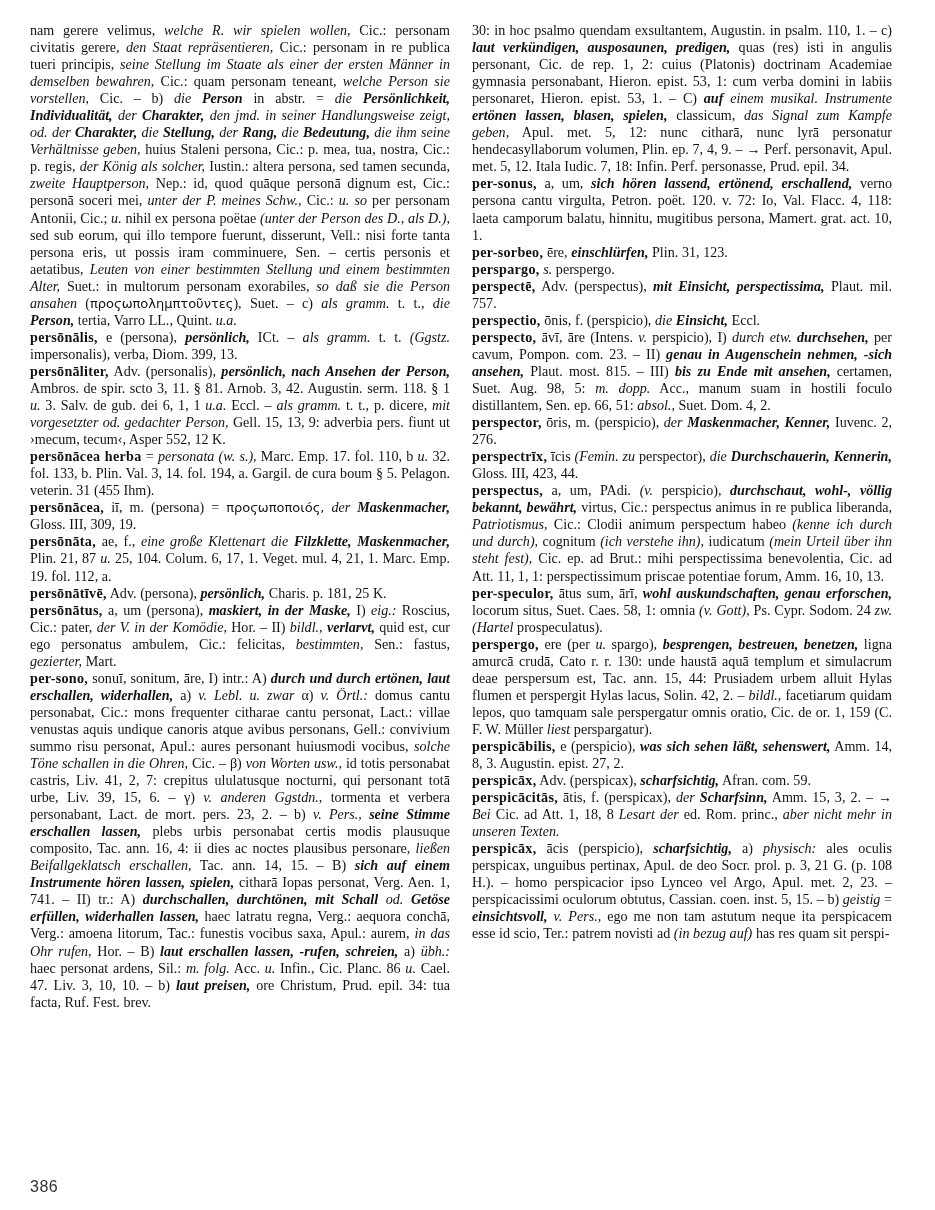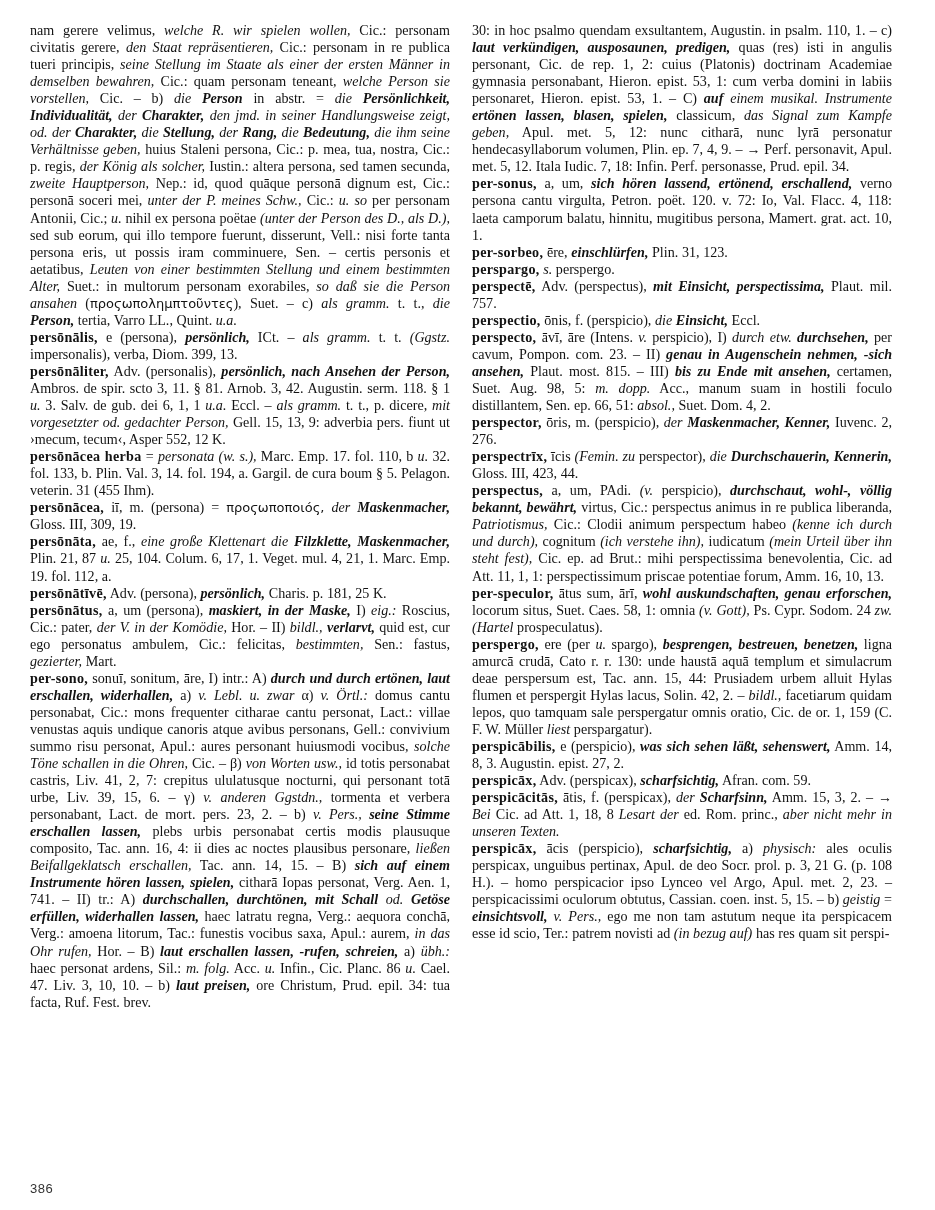--- a/index.html
+++ b/index.html
@@ -51,21 +51,21 @@
   i   { font-style: italic; }
   .bi { font-weight: bold; font-style: italic; }
   .hw { font-weight: bold; letter-spacing: 0.3px; }
   .gr { font-family: "DejaVu Sans", sans-serif; font-size: 13px; font-style: normal; }
 
   .folio {
     position: absolute;
     left: 30px;
     bottom: 14px;
     font-family: "Liberation Sans", sans-serif;
-    font-size: 13px;
+    font-size: 16px;
     color: #333333;
     letter-spacing: 0.5px;
   }
 </style>
 </head>
 <body>
 
 <div class="page">
 
   <div class="columns">

